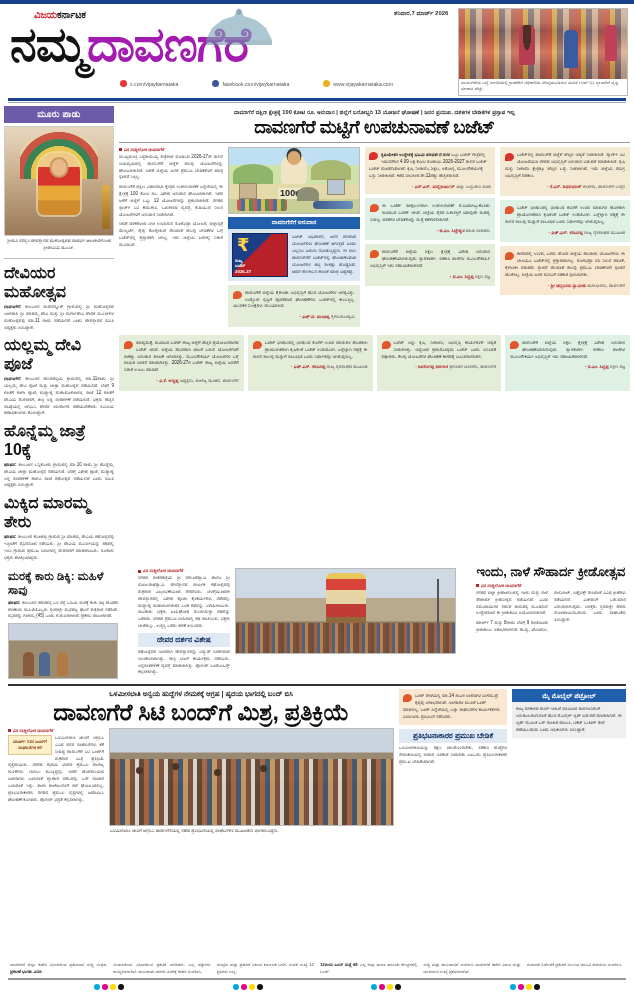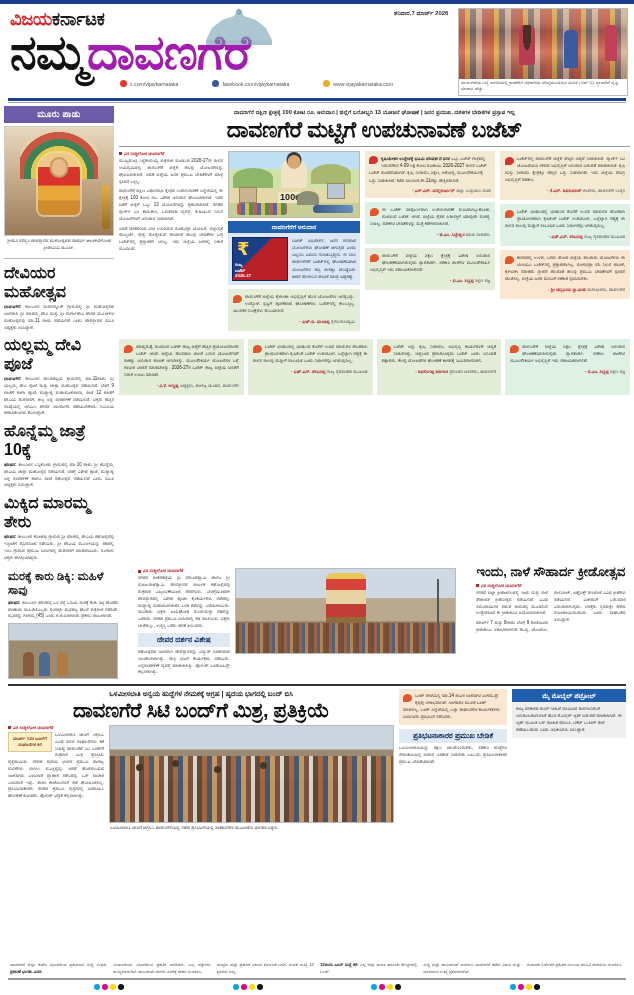--- a/index.html
+++ b/index.html
@@ -11,21 +11,21 @@
     position: relative;
   }
   .page { width: 634px; height: 995px; position: relative; background: #fff; padding: 0; }
 
   
   .top-rule { height: 4px; background: #1b3f8f; margin: 0 0 0 0; }
 
   
   .masthead { position: relative; height: 92px; padding: 4px 6px 0 8px; }
   .mh-left { position: absolute; left: 10px; top: 6px; width: 300px; }
-  .brandline { font-size: 18px; font-weight: bold; letter-spacing: -.3px; line-height: 1; }
+  .brandline { font-size: 10px; font-weight: bold; letter-spacing: -.3px; line-height: 1; margin-left: 24px; }
   .brand-red { color: #d8232a; }
   .brand-blk { color: #1a1a1a; }
   .namma {
     font-size: 48px; font-weight: bold; line-height: .95; margin-top: 2px;
     white-space: nowrap; letter-spacing: -1px;
   }
   .namma .k { color: #121212; }
   .namma .r { color: #a21caf; margin-top: 27px; }
   .mh-dome {
     position: absolute; left: 196px; top: 2px; width: 86px; height: 40px;
@@ -122,21 +122,21 @@
 
   
   .cols2 { column-count: 2; column-gap: 6px; }
 
   
   .subhead {
     font-size: 5.6px; font-weight: bold; text-align: center; color: #222;
     padding: 3px 0 2px; letter-spacing: .1px;
   }
   .bighead {
-    font-size: 22px; font-weight: bold; text-align: center; line-height: 1.05;
+    font-size: 18px; font-weight: bold; text-align: center; line-height: 1.05;
     color: #101010; letter-spacing: -.4px; padding-bottom: 3px;
   }
   .lead-rule { height: 1px; background: #999; margin: 2px 0 4px; }
 
   .lead-grid { display: flex; gap: 5px; }
   .lg-text { width: 104px; flex: 0 0 104px; }
   .lg-mid { width: 132px; flex: 0 0 132px; }
   .lg-right { flex: 1 1 auto; display: flex; gap: 5px; }
 
   .byline { font-size: 4.6px; color: #b0282d; font-weight: bold; margin-bottom: 2px; }
@@ -251,21 +251,21 @@
 
   
   .bot-sec { padding: 0 8px; margin-top: 5px; }
   .bot-rule { height: 2px; background: #333; margin-bottom: 3px; }
   .bot-flex { display: flex; gap: 5px; }
   .bl { flex: 1 1 auto; }
   .br1 { width: 108px; flex: 0 0 108px; }
   .br2 { width: 114px; flex: 0 0 114px; }
 
   .bot-sub { font-size: 7px; font-weight: bold; text-align: center; color: #1c1c1c; padding: 1px 0 2px; }
-  .bot-head { font-size: 20px; font-weight: bold; text-align: center; line-height: 1.08; color: #0f0f0f; letter-spacing:-.3px;}
+  .bot-head { font-size: 23px; font-weight: bold; text-align: center; line-height: 1.08; color: #0f0f0f; letter-spacing:-.3px;}
 
   .bot-photo {
     width: 100%; height: 98px; border: 1px solid #bbb; position: relative; overflow: hidden;
     background: linear-gradient(180deg,#cbd5df 0 24%, #9a8a72 25% 55%, #6f6350 56%);
   }
   .bot-photo .bp-crowd {
     position: absolute; left: 0; right: 0; bottom: 0; height: 66px;
     background: repeating-linear-gradient(90deg,#5d4434 0 5px,#a8643f 5px 10px,#3f5672 10px 15px,#c79a63 15px 20px,#7a4e3c 20px 25px,#e0dcd2 25px 29px);
     opacity: .92;
   }

